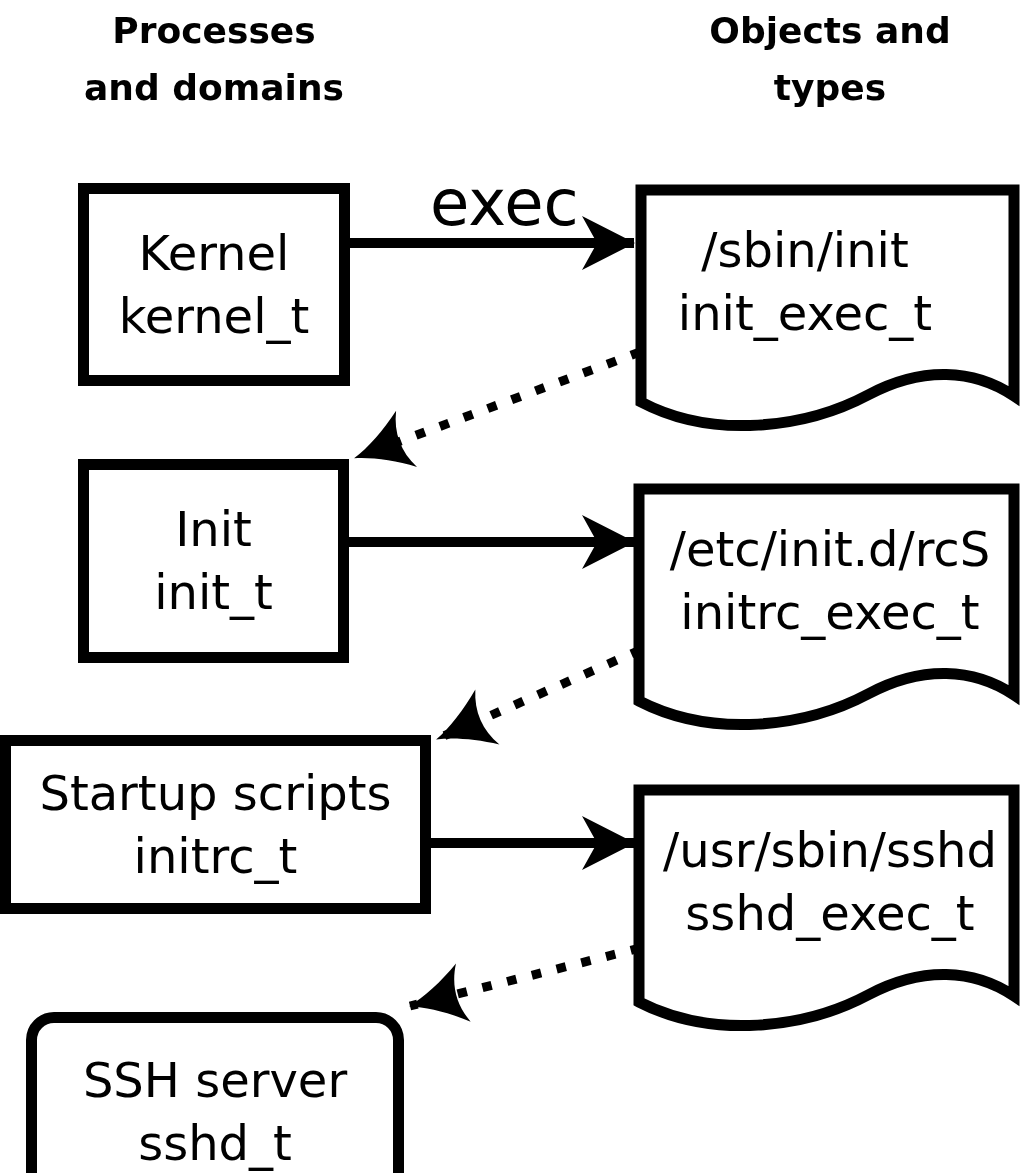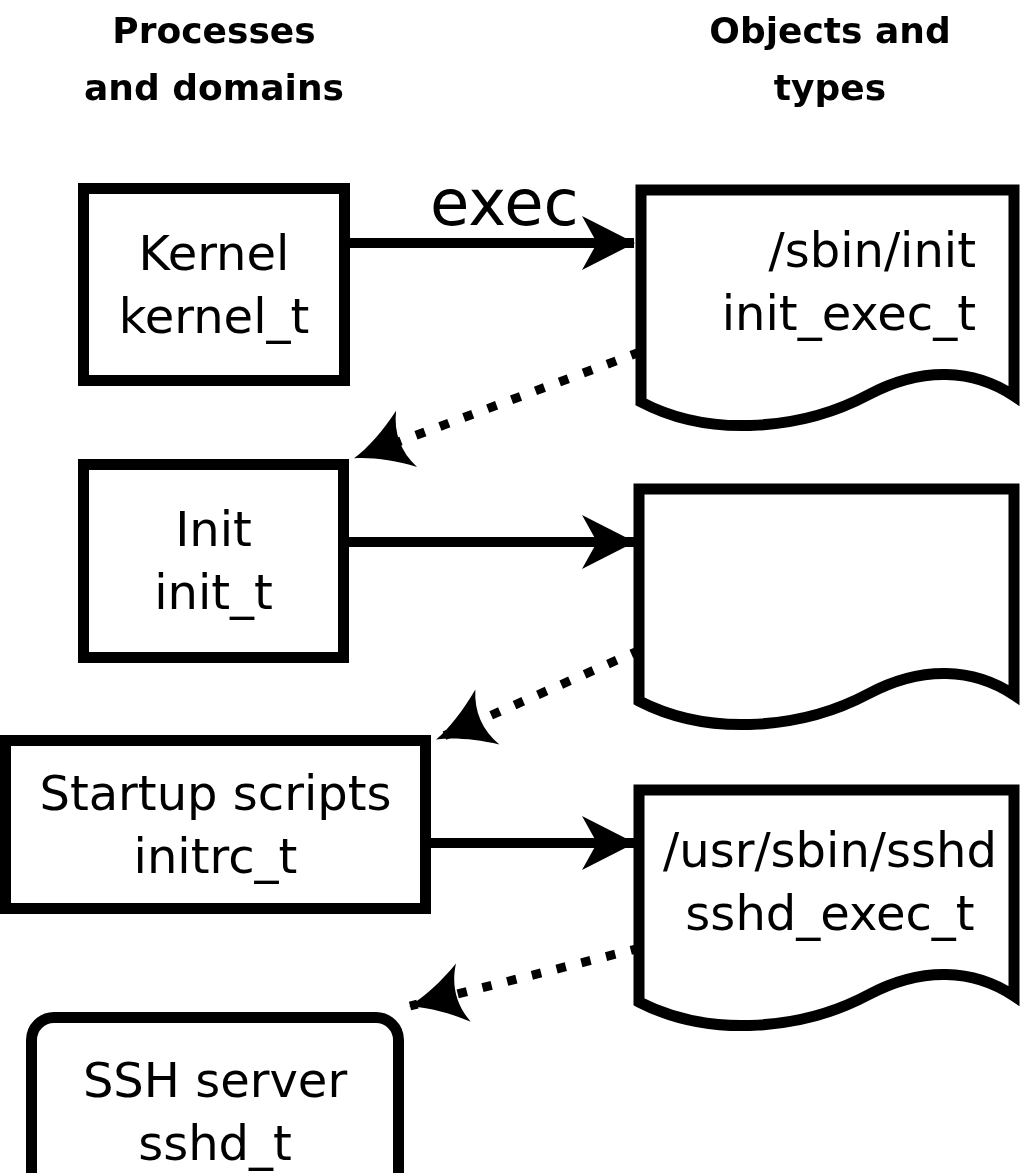--- a/index.html
+++ b/index.html
@@ -68,21 +68,21 @@
     left: 430px; top: 178px; width: 140px;
     font-size: 64px;
     line-height: 50px;
     text-align: center;
     color: var(--ink);
   }
   #box-kernel  { left: 78px;  top: 143px; width: 272px; height: 203px; }
   #box-init    { left: 78px;  top: 419px; width: 271px; height: 204px; }
   #box-startup { left: 0px;   top: 695px; width: 431px; height: 179px; }
   #box-sshd    { left: 26px;  top: 972px; width: 378px; height: 200px; border-radius: 28px; }
-  #objlabel-1  { left: 608px; top: 196px; width: 368px; height: 172px; align-items: flex-end; }
+  #objlabel-1  { left: 621px; top: 196px; width: 368px; height: 172px; }
   #objlabel-2  { left: 646px; top: 495px; width: 368px; height: 172px; }
   #objlabel-3  { left: 646px; top: 796px; width: 368px; height: 172px; }
 </style>
 </head>
 <body>
 
 <div id="stage">
 
   <svg id="wires" viewBox="0 0 1024 1173" aria-hidden="true">
     <defs>
@@ -128,18 +128,22 @@
   </div>
   <div id="box-sshd" class="pbox">
     <div class="dline">SSH server</div>
     <div class="dline">sshd_t</div>
   </div>
 
   <div id="objlabel-1" class="obj-label">
     <div class="dline">/sbin/init</div>
     <div class="dline">init_exec_t</div>
   </div>
+  <div id="objlabel-2" class="obj-label">
+    <div class="dline">/etc/init.d/rcS</div>
+    <div class="dline">initrc_exec_t</div>
+  </div>
   <div id="objlabel-3" class="obj-label">
     <div class="dline">/usr/sbin/sshd</div>
     <div class="dline">sshd_exec_t</div>
   </div>
 
 </div>
 
 </body></html>

